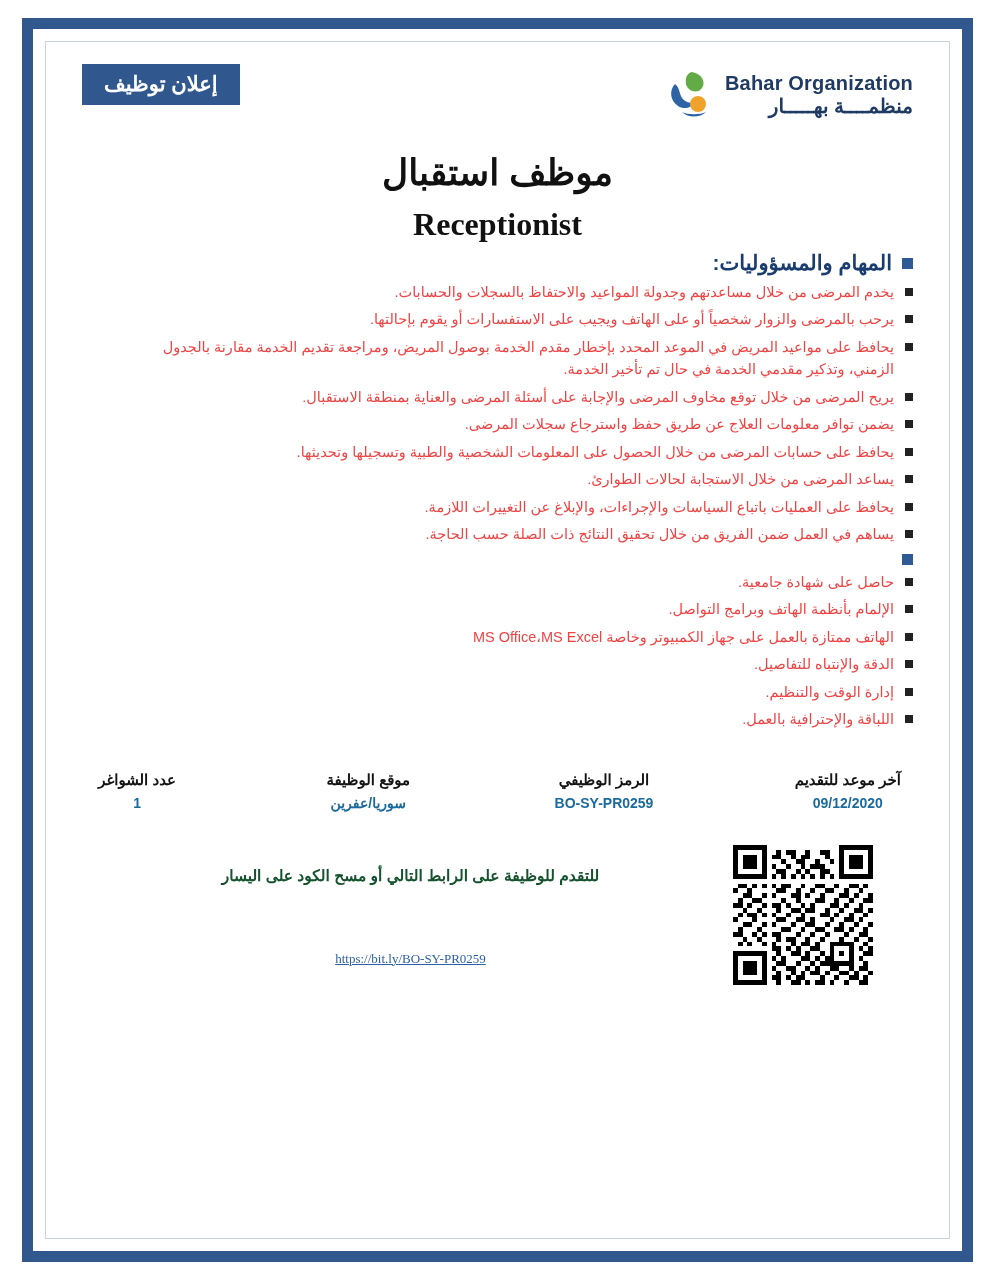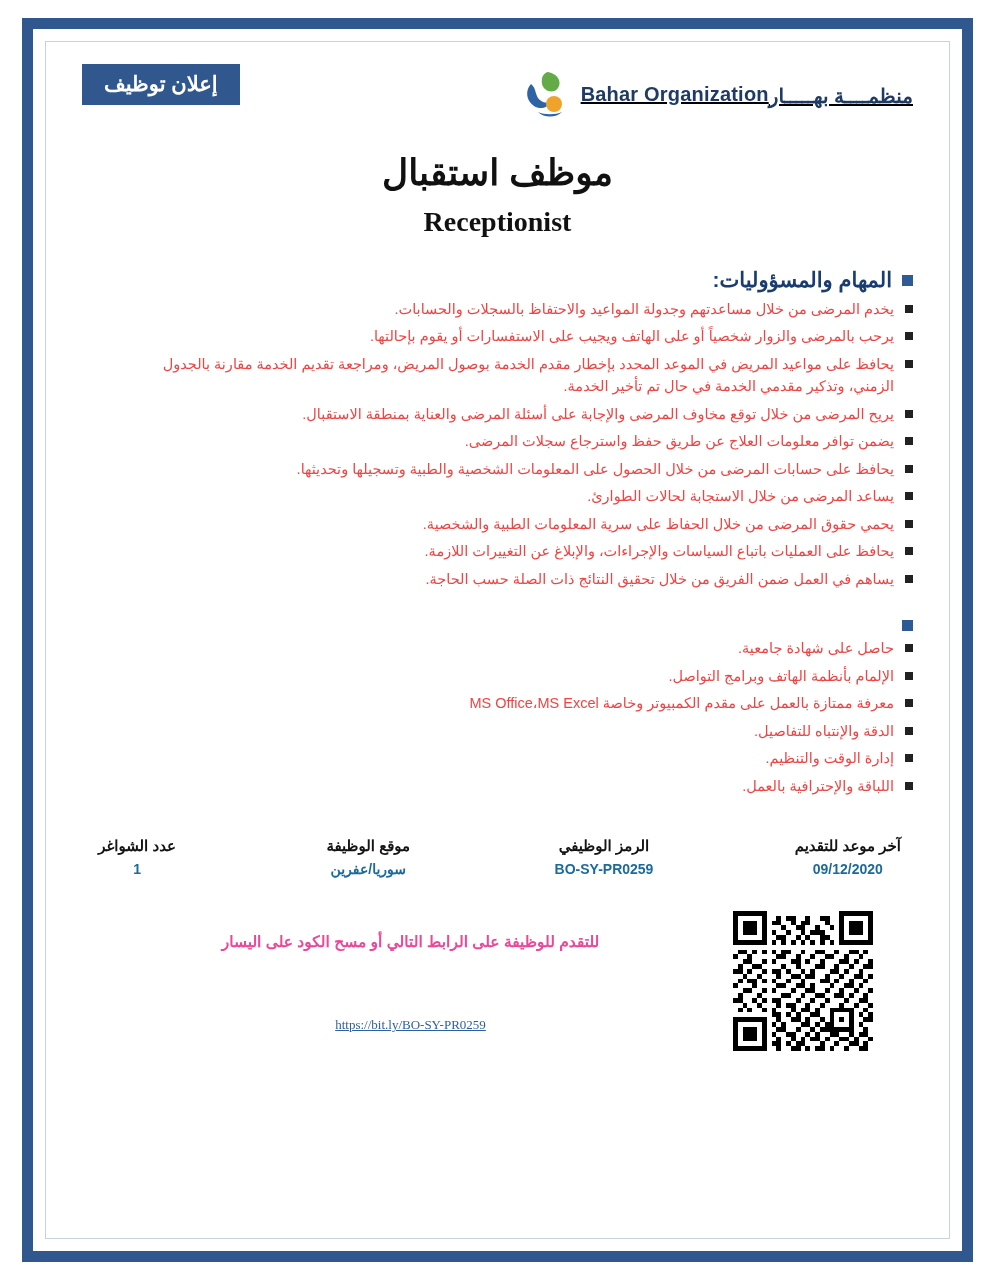--- a/index.html
+++ b/index.html
@@ -80,22 +80,22 @@
     margin-top: 4px;
   }
   .logo-mark {
     position: relative;
     width: 54px;
     height: 54px;
     flex: 0 0 54px;
   }
   .logo-text {
     display: flex;
+    flex-direction: column;
     line-height: 1.05;
-    text-decoration: underline;
   }
   .logo-en {
     font-size: 20px;
     font-weight: bold;
     color: #1f3a63;
     letter-spacing: 0.2px;
   }
   .logo-ar {
     font-size: 20px;
     font-weight: bold;
@@ -110,36 +110,36 @@
   .title-ar {
     text-align: center;
     font-size: 36px;
     font-weight: bold;
     color: #111111;
     margin-top: 22px;
     letter-spacing: 0.5px;
   }
   .title-en {
     text-align: center;
-    font-size: 28px;
+    font-size: 32px;
     font-weight: bold;
     color: #111111;
     font-family: "Liberation Serif", serif;
     margin-top: 12px;
     direction: ltr;
   }
 
   
   .section-head {
     display: flex;
     flex-direction: row;
     align-items: center;
     justify-content: flex-start;
     gap: 10px;
-    margin-top: 30px;
+    margin-top: 8px;
     margin-bottom: 6px;
   }
   .section-head .sq {
     width: 11px;
     height: 11px;
     background: #2e5b96;
     flex: 0 0 11px;
     display: inline-block;
   }
   .section-head .txt {
@@ -237,21 +237,21 @@
   .apply-right {
     flex: 1 1 auto;
     display: flex;
     flex-direction: column;
     align-items: center;
     padding-top: 22px;
   }
   .apply-text {
     font-size: 15.5px;
     font-weight: bold;
-    color: #ec4899;
+    color: #14532d;
     text-align: center;
   }
   .apply-link {
     margin-top: 66px;
     font-size: 13px;
     color: #2d5fa6;
     text-decoration: underline;
     direction: ltr;
     font-family: "Liberation Serif", serif;
   }
@@ -321,24 +321,20 @@
           <li>
               <span class="sq"></span>
               <span class="li-txt">يحافظ على حسابات المرضى من خلال الحصول على المعلومات الشخصية والطبية وتسجيلها وتحديثها.</span>
             </li>
           <li>
               <span class="sq"></span>
               <span class="li-txt">يساعد المرضى من خلال الاستجابة لحالات الطوارئ.</span>
             </li>
           <li>
               <span class="sq"></span>
-              <span class="li-txt">يحمي حقوق المرضى من خلال الحفاظ على سرية المعلومات الطبية والشخصية.</span>
-            </li>
-          <li>
-              <span class="sq"></span>
               <span class="li-txt">يحافظ على العمليات باتباع السياسات والإجراءات، والإبلاغ عن التغييرات اللازمة.</span>
             </li>
           <li>
               <span class="sq"></span>
               <span class="li-txt">يساهم في العمل ضمن الفريق من خلال تحقيق النتائج ذات الصلة حسب الحاجة.</span>
             </li>
         </ul>
 
         <div class="section-head">
           <span class="sq"></span>
@@ -347,21 +343,21 @@
           <li>
               <span class="sq"></span>
               <span class="li-txt">حاصل على شهادة جامعية.</span>
             </li>
           <li>
               <span class="sq"></span>
               <span class="li-txt">الإلمام بأنظمة الهاتف وبرامج التواصل.</span>
             </li>
           <li>
               <span class="sq"></span>
-              <span class="li-txt">معرفة ممتازة بالعمل على مقدم الكمبيوتر وخاصة MS Office،MS Excel</span>
+              <span class="li-txt">الهاتف ممتازة بالعمل على جهاز الكمبيوتر وخاصة MS Office،MS Excel</span>
             </li>
           <li>
               <span class="sq"></span>
               <span class="li-txt">الدقة والإنتباه للتفاصيل.</span>
             </li>
           <li>
               <span class="sq"></span>
               <span class="li-txt">إدارة الوقت والتنظيم.</span>
             </li>
           <li>

